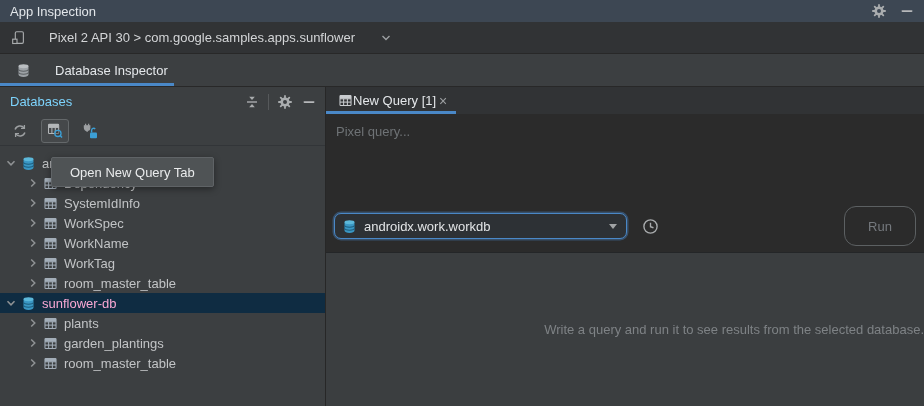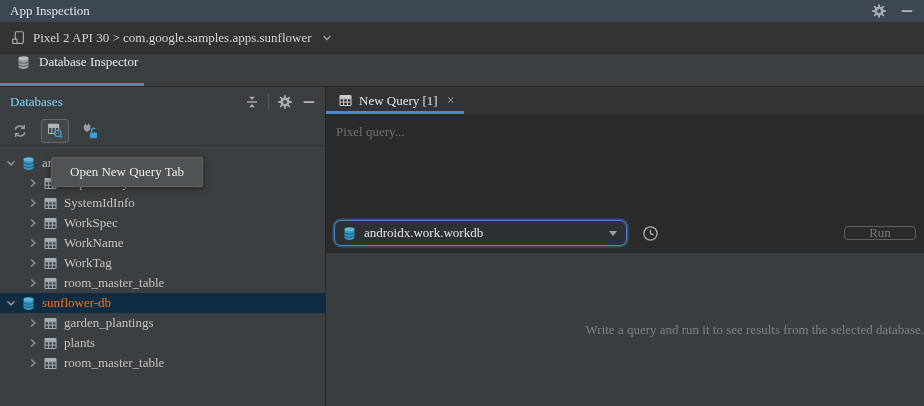--- a/index.html
+++ b/index.html
@@ -1,74 +1,74 @@
 <!DOCTYPE html>
 <html style="--accent: #4a88c7; --selection: #0f2c42; --titlebar-bg: #3d4753; --panel-bg: #3c3f41; --strip-bg: #313335; --editor-bg: #2b2b2b; --results-bg: #3b3e40; --tooltip-bg: #4f5355; --database-icon-blue: #3a97c4; --magnifier-blue: #3c9fd5;"><head>
 <meta charset="utf-8">
 <style>
   html,body{margin:0;padding:0;background:#202124}
   #root{position:relative;width:924px;height:406px;background:var(--panel-bg,#3c3f41);
-        font-family:Liberation Serif, serif;font-size:13px;color:#dfe1e5;overflow:hidden}
+        font-family:Liberation Sans, sans-serif;font-size:13px;color:#dfe1e5;overflow:hidden}
   .ic{display:inline-flex;width:16px;height:16px;align-items:center;justify-content:center;flex:none}
 
   
   .titlebar{height:22px;background:var(--titlebar-bg,#3d4753);display:flex;align-items:center;padding:0 9px 0 10px}
   .tb-title{flex:1;color:#e2e6ea}
   .tb-icons{display:flex;align-items:center;gap:12px}
 
   
   .devicebar{height:31px;background:var(--strip-bg,#313335);border-bottom:1px solid #282828;
-             display:flex;align-items:center;padding:0 10px;gap:7px;color:#d3d5d7}
+             display:flex;align-items:center;padding:0 10px;gap:23px;color:#d3d5d7}
 
   
   .inspectorbar{height:32px;background:var(--panel-bg,#3c3f41);border-bottom:1px solid #282828;display:flex}
-  .insp-tab{position:relative;display:flex;align-items:flex-start;gap:8px;padding:0 6px 0 15px;color:#e4e7ea}
+  .insp-tab{position:relative;display:flex;align-items:center;gap:24px;padding:0 6px 0 15px;color:#e4e7ea}
   .insp-tab::after{content:"";position:absolute;left:0;right:0;bottom:0;height:3px;background:var(--accent,#4a88c7)}
 
   
   .main{display:flex;height:319px}
   .left{width:326px;flex:none;border-right:1px solid #272727;display:flex;flex-direction:column;box-sizing:border-box}
   .panel-head{height:29px;display:flex;align-items:center;padding:0 8px 0 10px}
   .ph-title{flex:1;color:#7dd3fc}
   .ph-icons{display:flex;align-items:center;gap:8px}
   .vsep{width:1px;height:16px;background:#56595b}
   .panel-toolbar{height:29px;flex:none;display:flex;align-items:center;padding:0 6px;gap:7px;border-bottom:1px solid #323538}
   .tool-btn{width:28px;height:24px;display:flex;align-items:center;justify-content:center;box-sizing:border-box}
   .tool-btn.hovered{background:#45484a;border:1px solid #64686a;border-radius:3px}
 
   .tree{flex:1;padding-top:7px;overflow:hidden}
   .tree-row{height:20px;display:flex;align-items:center;gap:4px;color:#c2c4c6;white-space:nowrap;cursor:default}
   .tree-row.database{padding-left:5px}
   .tree-row.table{padding-left:27px}
-  .tree-row.selected{background:var(--selection,#0f2c42);color:#f97316}
+  .tree-row.selected{background:var(--selection,#0f2c42);color:#f9a8d4}
   .tr-chev{display:inline-flex;width:12px;height:12px;flex:none}
   .tr-label{margin-left:2px}
 
   .tooltip{position:absolute;left:51px;top:157px;height:28px;display:flex;align-items:center;
            background:var(--tooltip-bg,#4f5355);border:1px solid #5f6366;border-radius:2px;
            padding:0 18px;color:#e9ebec;z-index:30;box-shadow:0 2px 7px rgba(0,0,0,.4);white-space:nowrap}
 
   
   .right{flex:1;display:flex;flex-direction:column;min-width:0}
   .tabstrip{height:27px;flex:none;background:var(--strip-bg,#313335);display:flex}
-  .qtab{position:relative;display:flex;align-items:center;gap:6px;padding:0 9px 0 11px;color:#e4e7ea}
+  .qtab{position:relative;display:flex;align-items:center;padding:0 9px 0 11px;color:#e4e7ea}
   .qtab::after{content:"";position:absolute;left:0;right:0;bottom:0;height:3px;background:var(--accent,#4a88c7)}
   .qtab-close{color:#9da0a2;font-size:14px;margin-left:3px;line-height:1}
 
   .editor{height:138px;flex:none;background:var(--editor-bg,#2b2b2b);position:relative}
   .placeholder{position:absolute;left:10px;top:10px;color:#6e7275}
   .controls{position:absolute;left:8px;right:8px;bottom:6px;display:flex;align-items:center}
   .dbselect{display:flex;align-items:center;gap:7px;width:293px;height:26px;box-sizing:border-box;
             background:#2d3135;border:1px solid var(--accent,#4a88c7);border-radius:7px;
             box-shadow:0 0 0 1.5px rgba(74,136,199,.4);padding:0 9px 0 7px;cursor:default}
   .dbselect-label{flex:1;color:#e3e5e7;overflow:hidden;white-space:nowrap}
   .dd-arrow{width:0;height:0;border-left:4.5px solid transparent;border-right:4.5px solid transparent;
             border-top:5px solid #a0a3a5;flex:none}
   .clock-btn{margin-left:13px;display:flex;width:20px;height:20px;align-items:center;justify-content:center}
-  .run-btn{margin-left:auto;width:72px;height:14px;box-sizing:border-box;border:1px solid #5c6062;border-radius:4px;
+  .run-btn{margin-left:auto;width:72px;height:40px;box-sizing:border-box;border:1px solid #5c6062;border-radius:12px;
            background:transparent;color:#75797e;font-size:13px;display:flex;align-items:center;justify-content:center;
            font-family:inherit}
   .results{flex:1;background:var(--results-bg,#3b3e40);border-top:1px solid #242628;
            display:flex;align-items:center;justify-content:flex-end}
   .empty-msg{color:#7e8285}
 </style>
 </head>
 <body>
 
 <div id="root">
@@ -360,41 +360,41 @@
                 <g stroke="#a3aeb9" fill="none" stroke-width="1.1">
                   <rect x="2.1" y="2.6" width="11.8" height="10.8" rx="0.8"></rect>
                   <line x1="2.1" y1="6.2" x2="13.9" y2="6.2"></line>
                   <line x1="2.1" y1="9.7" x2="13.9" y2="9.7"></line>
                   <line x1="6" y1="6.2" x2="6" y2="13.4"></line>
                   <line x1="10" y1="6.2" x2="10" y2="13.4"></line>
                 </g>
                 <rect x="2.1" y="2.6" width="11.8" height="3.4" fill="#a3aeb9"></rect>
               </svg>
             </span>
+            <span class="tr-label">plants</span>
+          </div>
+          <div class="tree-row table">
+            <span class="tr-chev">
+              <svg width="12" height="12" viewBox="0 0 12 12" fill="none" stroke="#8f9294" stroke-width="1.5">
+                <polyline points="4.2,2.5 7.8,6 4.2,9.5"></polyline>
+              </svg>
+            </span>
+            <span class="ic" style="height: 15px; width: 15px;">
+              <svg width="15" height="15" viewBox="0 0 16 16">
+                <g stroke="#a3aeb9" fill="none" stroke-width="1.1">
+                  <rect x="2.1" y="2.6" width="11.8" height="10.8" rx="0.8"></rect>
+                  <line x1="2.1" y1="6.2" x2="13.9" y2="6.2"></line>
+                  <line x1="2.1" y1="9.7" x2="13.9" y2="9.7"></line>
+                  <line x1="6" y1="6.2" x2="6" y2="13.4"></line>
+                  <line x1="10" y1="6.2" x2="10" y2="13.4"></line>
+                </g>
+                <rect x="2.1" y="2.6" width="11.8" height="3.4" fill="#a3aeb9"></rect>
+              </svg>
+            </span>
             <span class="tr-label">garden_plantings</span>
-          </div>
-          <div class="tree-row table">
-            <span class="tr-chev">
-              <svg width="12" height="12" viewBox="0 0 12 12" fill="none" stroke="#8f9294" stroke-width="1.5">
-                <polyline points="4.2,2.5 7.8,6 4.2,9.5"></polyline>
-              </svg>
-            </span>
-            <span class="ic" style="height: 15px; width: 15px;">
-              <svg width="15" height="15" viewBox="0 0 16 16">
-                <g stroke="#a3aeb9" fill="none" stroke-width="1.1">
-                  <rect x="2.1" y="2.6" width="11.8" height="10.8" rx="0.8"></rect>
-                  <line x1="2.1" y1="6.2" x2="13.9" y2="6.2"></line>
-                  <line x1="2.1" y1="9.7" x2="13.9" y2="9.7"></line>
-                  <line x1="6" y1="6.2" x2="6" y2="13.4"></line>
-                  <line x1="10" y1="6.2" x2="10" y2="13.4"></line>
-                </g>
-                <rect x="2.1" y="2.6" width="11.8" height="3.4" fill="#a3aeb9"></rect>
-              </svg>
-            </span>
-            <span class="tr-label">plants</span>
           </div>
           <div class="tree-row table">
             <span class="tr-chev">
               <svg width="12" height="12" viewBox="0 0 12 12" fill="none" stroke="#8f9294" stroke-width="1.5">
                 <polyline points="4.2,2.5 7.8,6 4.2,9.5"></polyline>
               </svg>
             </span>
             <span class="ic" style="height: 15px; width: 15px;">
               <svg width="15" height="15" viewBox="0 0 16 16">
                 <g stroke="#a3aeb9" fill="none" stroke-width="1.1">

